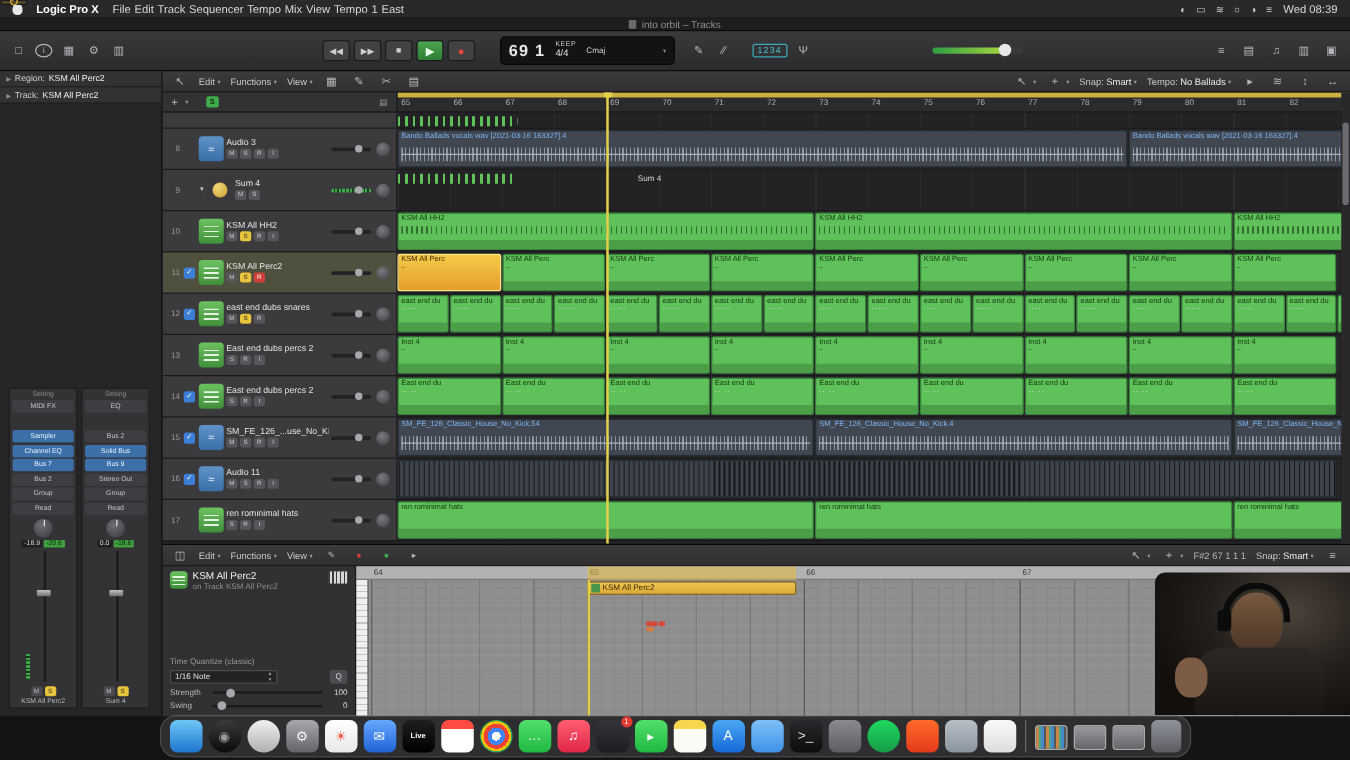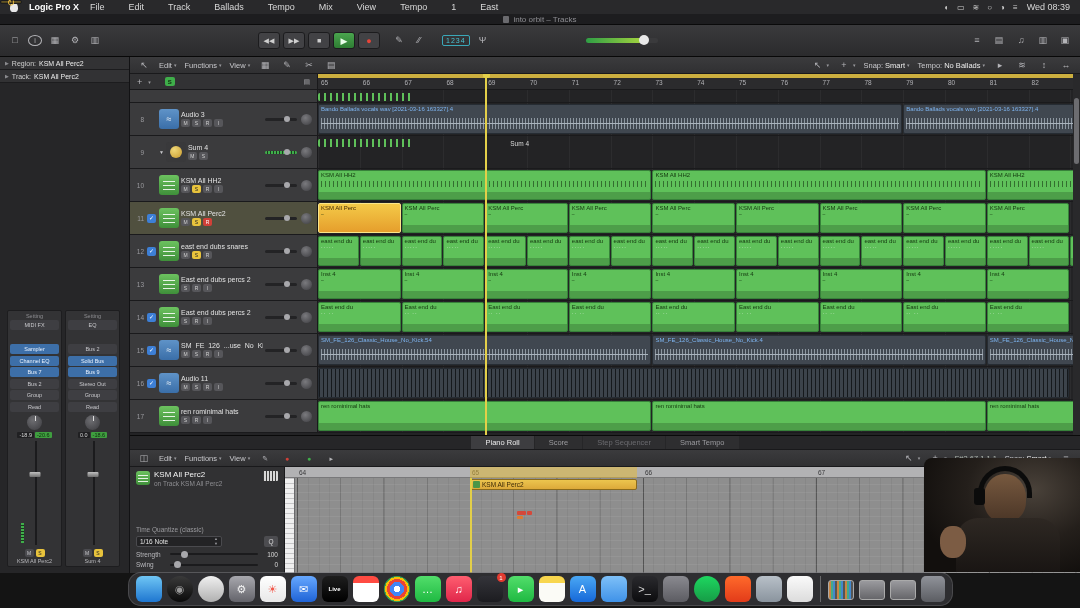--- a/index.html
+++ b/index.html
@@ -172,25 +172,25 @@
 .dthumb{width:26px;height:20px;border-radius:3px;background:linear-gradient(#9a9a9e,#66666a);border:1px solid #aaa;margin-bottom:2px;flex:none}
 .dthumb.mixer{background-image:repeating-linear-gradient(90deg,#c88544 0 2px,#44aa88 2px 4px,#4488cc 4px 6px,#555 6px 8px)}
 .dtrash{width:24px;height:26px;border-radius:5px;background:linear-gradient(rgba(225,230,240,.55),rgba(175,180,190,.35));flex:none}
 </style>
 </head>
 <body>
 
 <div class="menubar">
   <span class="apple"></span>
   <span class="appname">Logic Pro X</span>
-  <span id="menu-items" style="display:flex;gap:24px">
+  <span id="menu-items" style="display:flex;gap:3px">
       <span>File</span>
       <span>Edit</span>
       <span>Track</span>
-      <span>Ballads</span>
+      <span>Sequencer</span>
       <span>Tempo</span>
       <span>Mix</span>
       <span>View</span>
       <span>Tempo</span>
       <span>1</span>
       <span>East</span>
     </span>
   <span class="mright">
     <span id="status-icons" style="display:flex;gap:8px;align-items:center">
         <span class="sic">◐</span>
@@ -218,20 +218,31 @@
       <span class="ic">▥</span>
     </span>
   <span id="tp-buttons" style="display:flex;gap:3px;align-items:center;margin-left:150px">
       <span class="tpbtn">◀◀</span>
       <span class="tpbtn">▶▶</span>
       <span class="tpbtn">■</span>
       <span class="tpbtn play">▶</span>
       <span class="tpbtn rec">●</span>
       <span class="tpbtn cycle">↻</span>
     </span>
+  <span class="lcd">
+    <span class="lcd-pos"><span>69</span>&nbsp;<span>1</span></span>
+    <span class="lcd-col">
+      <span class="lcd-keep">KEEP</span>
+      <span class="lcd-ts">4/4</span>
+    </span>
+    <span class="lcd-col">
+      <span class="lcd-key">Cmaj</span>
+    </span>
+    <span class="lcd-chev">▾</span>
+  </span>
   <span id="tp-mid" style="display:flex;gap:6px;align-items:center;margin-left:6px">
       <span class="ic">✎</span>
       <span class="ic">⁄⁄</span>
     </span>
   <span class="badge">1234</span>
   <span class="ic" id="tuner-slot"><span class="ic">Ψ</span></span>
   <span class="vol"></span>
   <span class="tpright" id="tp-right">
       <span class="ic">≡</span>
       <span class="ic">▤</span>
@@ -870,26 +881,20 @@
           </div>
         </div>
       <div class="playhead" id="arr-playhead" style="left: 355.2px; top: 17px; bottom: 0px;"></div>
       <div class="phtop" id="arr-phtop" style="left: 355.2px; top: 17px;"></div>
       <div class="vscroll">
           <div class="vthumb"></div>
         </div>
     </div>
 
     <div class="editor">
-      <div class="tabs" id="editor-tabs">
-          <div class="tab active">Piano Roll</div>
-          <div class="tab">Score</div>
-          <div class="tab dim">Step Sequencer</div>
-          <div class="tab">Smart Tempo</div>
-        </div>
       <div class="etoolbar" id="editor-toolbar">
           <span class="ic">◫</span>
           <span class="menu">
             <span>Edit</span>
             <span class="chev">▾</span>
           </span>
           <span class="menu">
             <span>Functions</span>
             <span class="chev">▾</span>
           </span>

